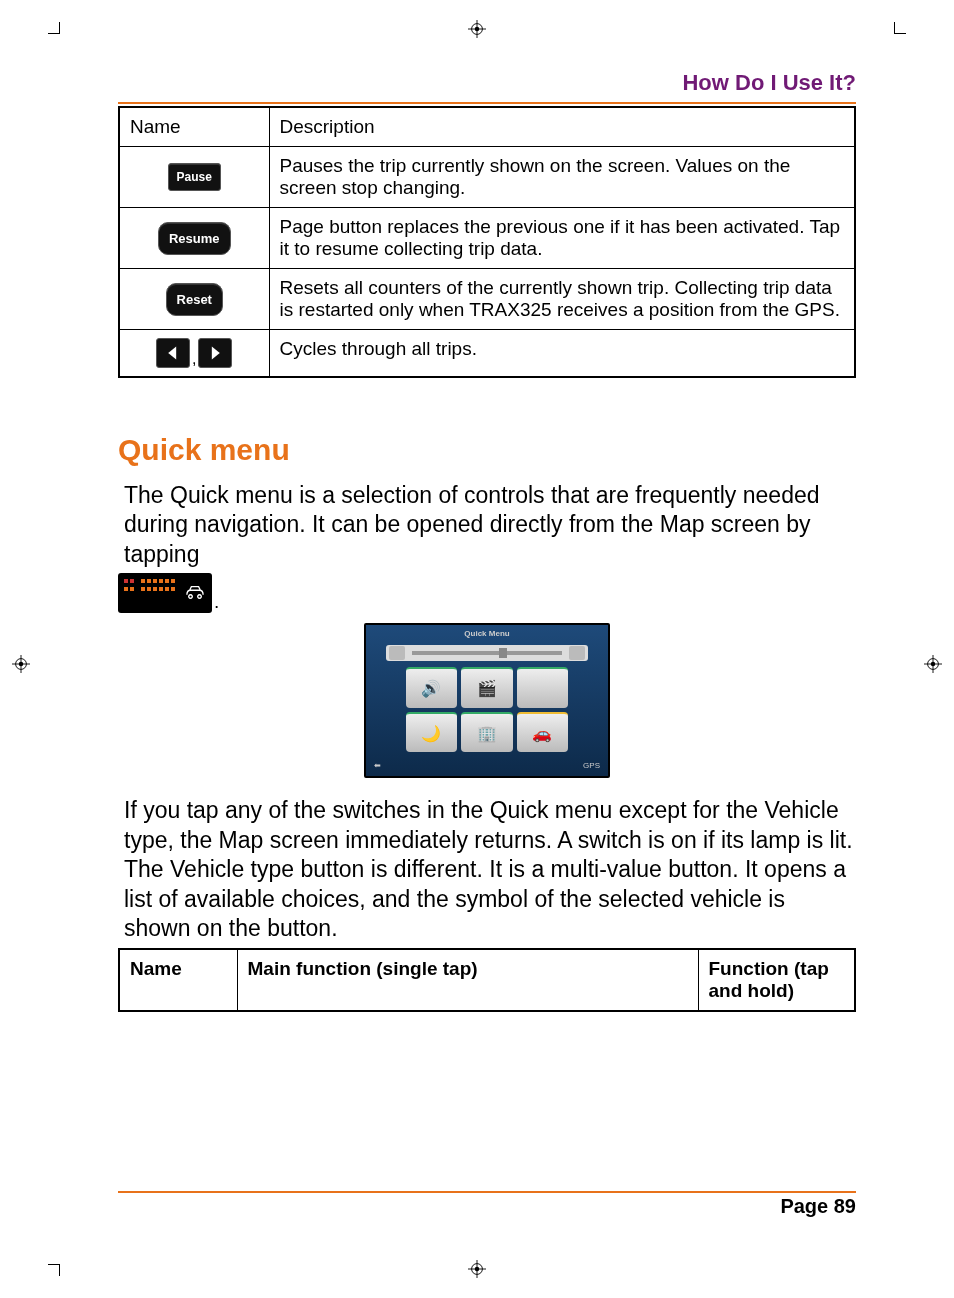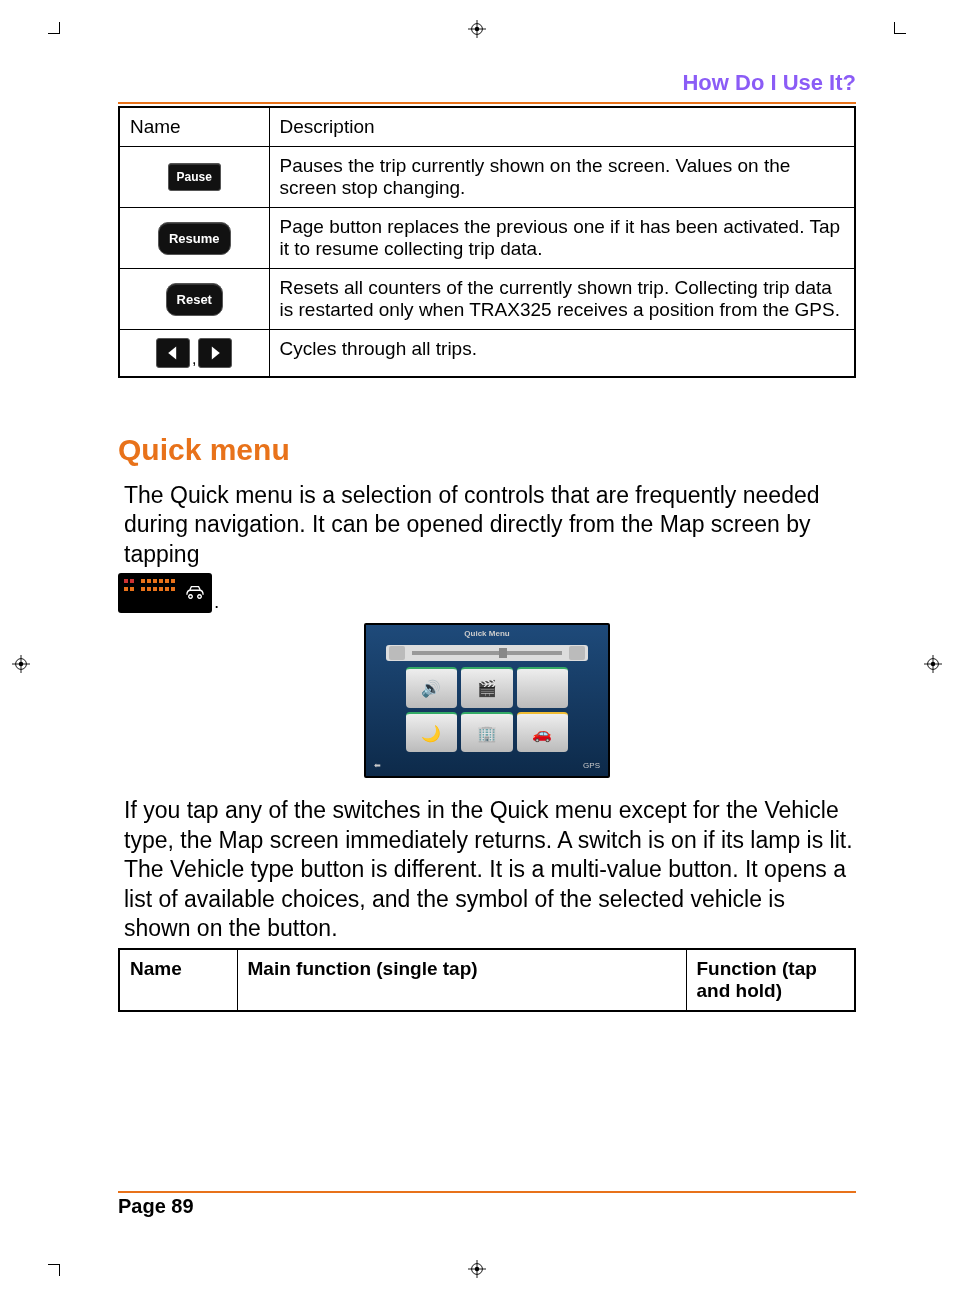--- a/index.html
+++ b/index.html
@@ -25,21 +25,21 @@
     left: 118px;
     right: 98px;
     bottom: 80px;
   }
   .header-title {
     text-align: right;
     font-weight: bold;
     font-family: "Arial Narrow", Arial, sans-serif;
     font-stretch: condensed;
     font-size: 22px;
-    color: #8b5cf6;
+    color: #701a75;
     margin-bottom: 6px;
   }
   .rule { border: none; border-top: 2px solid #e8721a; margin-bottom: 2px; }
   table.t1 {
     width: 100%;
     border-collapse: collapse;
     border: 2px solid #000;
   }
   table.t1 td, table.t1 th {
     border: 1px solid #000;
@@ -127,27 +127,28 @@
   }
   table.t2 th, table.t2 td {
     border: 1px solid #000;
     padding: 8px 10px;
     font-size: 19px;
     text-align: left;
     vertical-align: top;
   }
   table.t2 th { font-weight: bold; }
   table.t2 .c1 { width: 118px; }
-  table.t2 .c3 { width: 169px; }
+  table.t2 .c3 { width: 157px; }
 
   .footer {
     position: absolute;
     bottom: 0; left: 0; right: 0;
   }
   .page-num {
+    text-align: right;
     font-weight: bold;
     font-family: "Arial Narrow", Arial, sans-serif;
     font-stretch: condensed;
     font-size: 20px;
     margin-top: 0;
   }
 </style>
 </head>
 <body>
 

